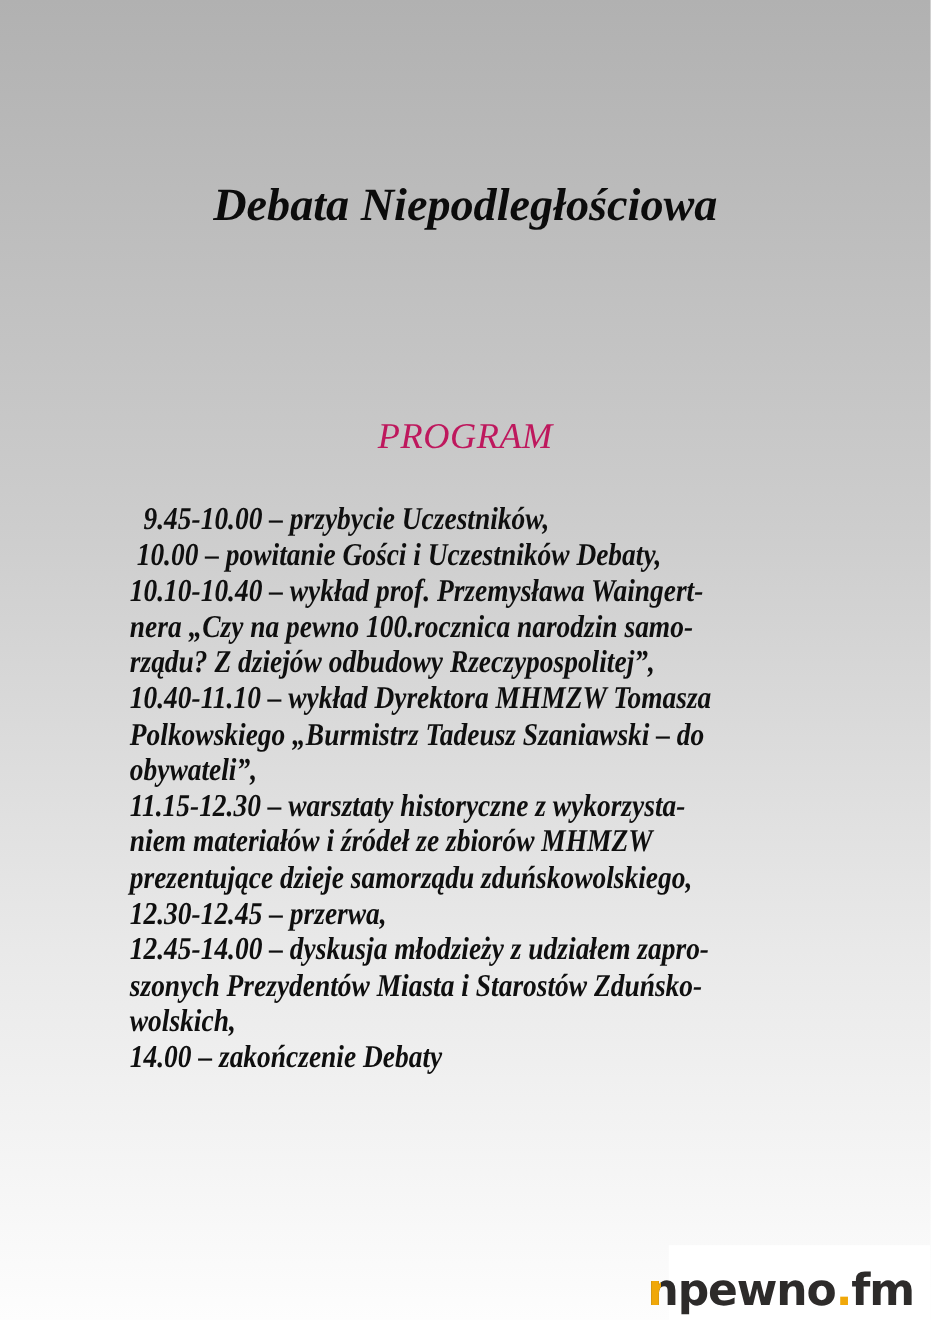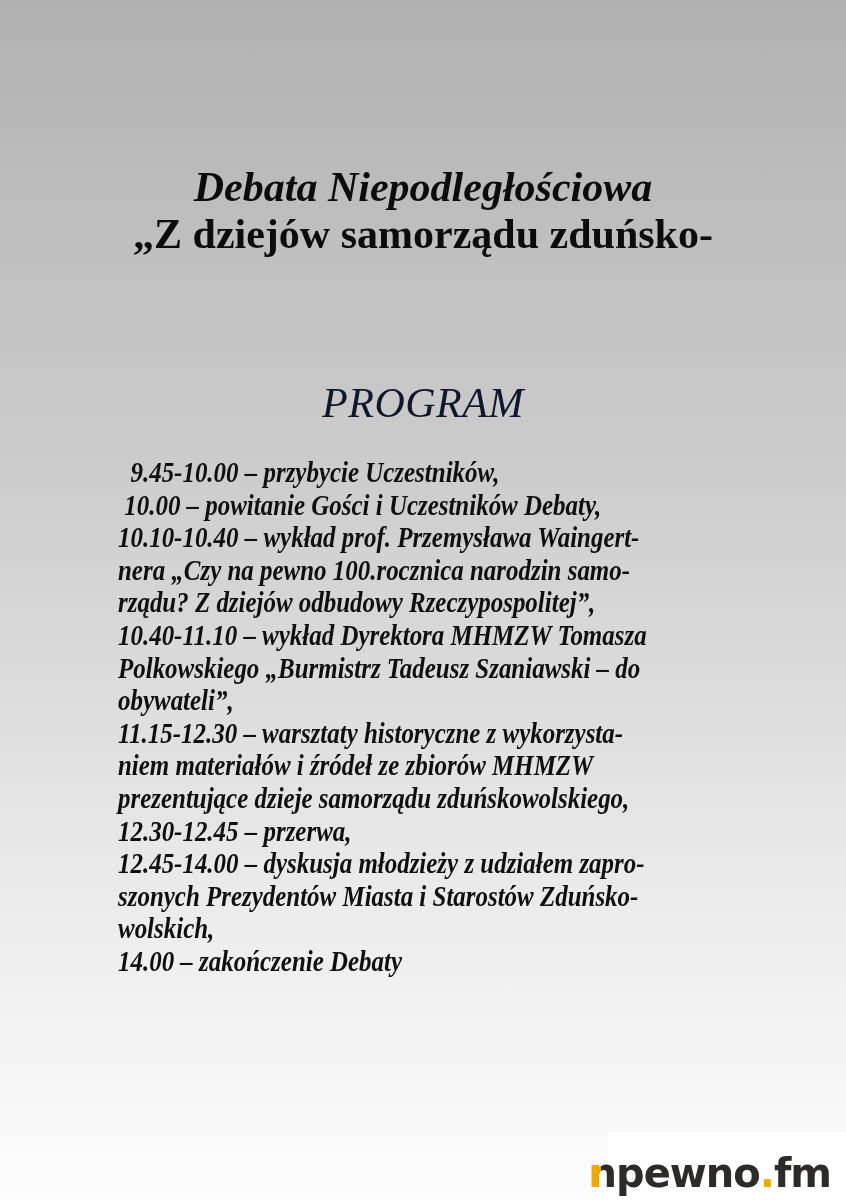--- a/index.html
+++ b/index.html
@@ -32,25 +32,25 @@
   }
   .title-line-1 {
     font-style: italic;
   }
   .program-heading {
     position: absolute;
     top: 379px;
     left: 0;
     right: 0;
     text-align: center;
-    color: #0f172a;
+    color: #be185d;
     font-family: "Liberation Serif", serif;
     font-style: italic;
     font-weight: normal;
-    font-size: 42px;
+    font-size: 33px;
     letter-spacing: 0.5px;
   }
   .program-list {
     position: absolute;
     left: 118px;
     top: 456px;
     color: #0f0f0f;
     font-family: "Liberation Serif", serif;
     font-weight: bold;
     font-style: italic;
@@ -97,21 +97,20 @@
     clip-path: inset(0 55% 0 0);
   }
 </style>
 </head>
 <body>
 
 <div class="poster">
 
   <div class="title-block">
     <div class="title-line-1">Debata Niepodległościowa</div>
-    <div class="title-line-2">„Z dziejów samorządu zduńsko-</div>
   </div>
 
   <div class="program-heading">PROGRAM</div>
 
   <div class="program-list">
     <div class="program-line">  9.45-10.00 – przybycie Uczestników,</div>
     <div class="program-line"> 10.00 – powitanie Gości i Uczestników Debaty,</div>
     <div class="program-line">10.10-10.40 – wykład prof. Przemysława Waingert-</div>
     <div class="program-line">nera „Czy na pewno 100.rocznica narodzin samo-</div>
     <div class="program-line">rządu? Z dziejów odbudowy Rzeczypospolitej”,</div>

